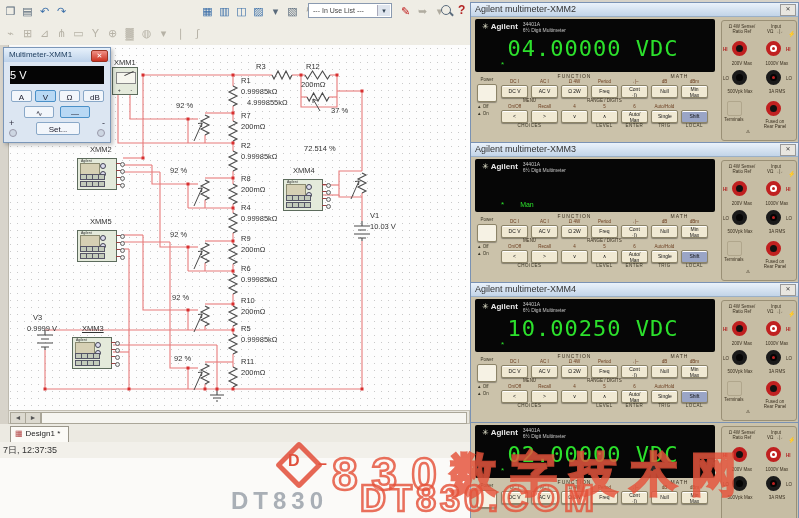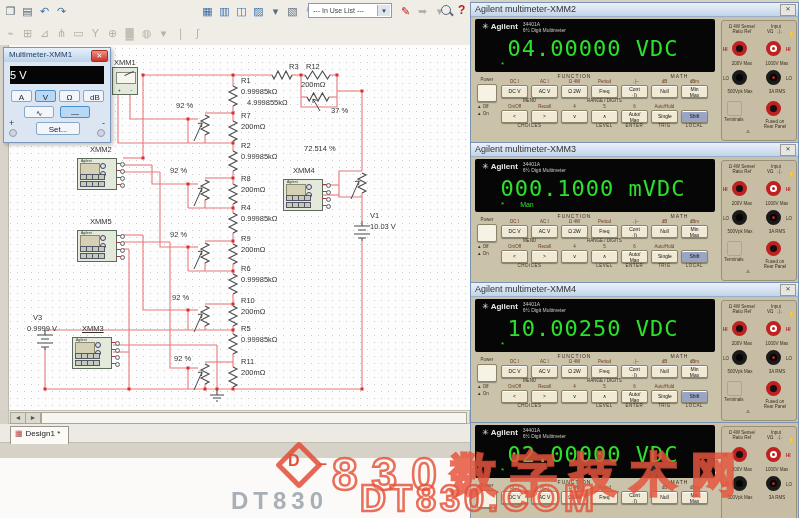--- a/index.html
+++ b/index.html
@@ -330,21 +330,21 @@
         <span class="slabel" style="left: 241px; top: 189px;">R9</span>
         <span class="slabel" style="left: 241px; top: 200px;">200mΩ</span>
         <span class="slabel" style="left: 241px; top: 219px;">R6</span>
         <span class="slabel" style="left: 241px; top: 230px;">0.99985kΩ</span>
         <span class="slabel" style="left: 241px; top: 251px;">R10</span>
         <span class="slabel" style="left: 241px; top: 262px;">200mΩ</span>
         <span class="slabel" style="left: 241px; top: 279px;">R5</span>
         <span class="slabel" style="left: 241px; top: 290px;">0.99985kΩ</span>
         <span class="slabel" style="left: 241px; top: 312px;">R11</span>
         <span class="slabel" style="left: 241px; top: 323px;">200mΩ</span>
-        <span class="slabel" style="left: 289px; top: 17px;">R3</span>
+        <span class="slabel" style="left: 256px; top: 17px;">R3</span>
         <span class="slabel" style="left: 247px; top: 53px;">4.999855kΩ</span>
         <span class="slabel" style="left: 306px; top: 17px;">R12</span>
         <span class="slabel" style="left: 301px; top: 35px;">200mΩ</span>
         <span class="slabel" style="left: 331px; top: 61px;">37 %</span>
         <span class="slabel" style="left: 176px; top: 56px;">92 %</span>
         <span class="slabel" style="left: 170px; top: 121px;">92 %</span>
         <span class="slabel" style="left: 170px; top: 185px;">92 %</span>
         <span class="slabel" style="left: 172px; top: 248px;">92 %</span>
         <span class="slabel" style="left: 174px; top: 309px;">92 %</span>
         <span class="slabel" style="left: 304px; top: 99px;">72.514 %</span>
@@ -469,20 +469,23 @@
     <span class="djack" style="right:5px"></span>
   </div>
 
   <div class="hscroll">
     <span class="harrow" style="left:1px">◄</span>
     <span class="harrow" style="left:16px">►</span>
     <span class="hthumb"></span>
   </div>
   <div class="tabbar">
     <span class="tab"><span class="ticon">▦</span><span>Design1 *</span></span>
+  </div>
+  <div class="statusbar">
+    <span>7日, 12:37:35</span>
   </div>
   <div class="bottomarea"></div>
 
   <div id="meters">
   <div class="mwin" style="top: 2px;">
     <div class="mtitle">
       <span>Agilent multimeter-XMM2</span>
       <span class="mclose">✕</span>
     </div>
     <div class="mbody">
@@ -575,21 +578,20 @@
   </div>
 
   <div class="mwin" style="top: 142px;">
     <div class="mtitle">
       <span>Agilent multimeter-XMM3</span>
       <span class="mclose">✕</span>
     </div>
     <div class="mbody">
       <div class="mdisp">
         <div class="mlogo"><span class="star">✳</span><b>Agilent</b><span class="mmodel"><span>34401A</span><br><span>6½ Digit Multimeter</span></span></div>
-        <div class="mread"><span>000.1000</span>&nbsp;<span>mVDC</span></div>
         <div class="mann"><span>*</span><span class="annman">Man</span></div>
       </div>
       <div class="power">
         <div>Power</div>
         <div class="pbtn"></div>
         <div class="offon"><span>▲ Off</span><br><span>▲ On</span></div>
       </div>
       <div class="mctrl">
         <div class="hdrrow">
               <span class="hdrF">FUNCTION</span>

